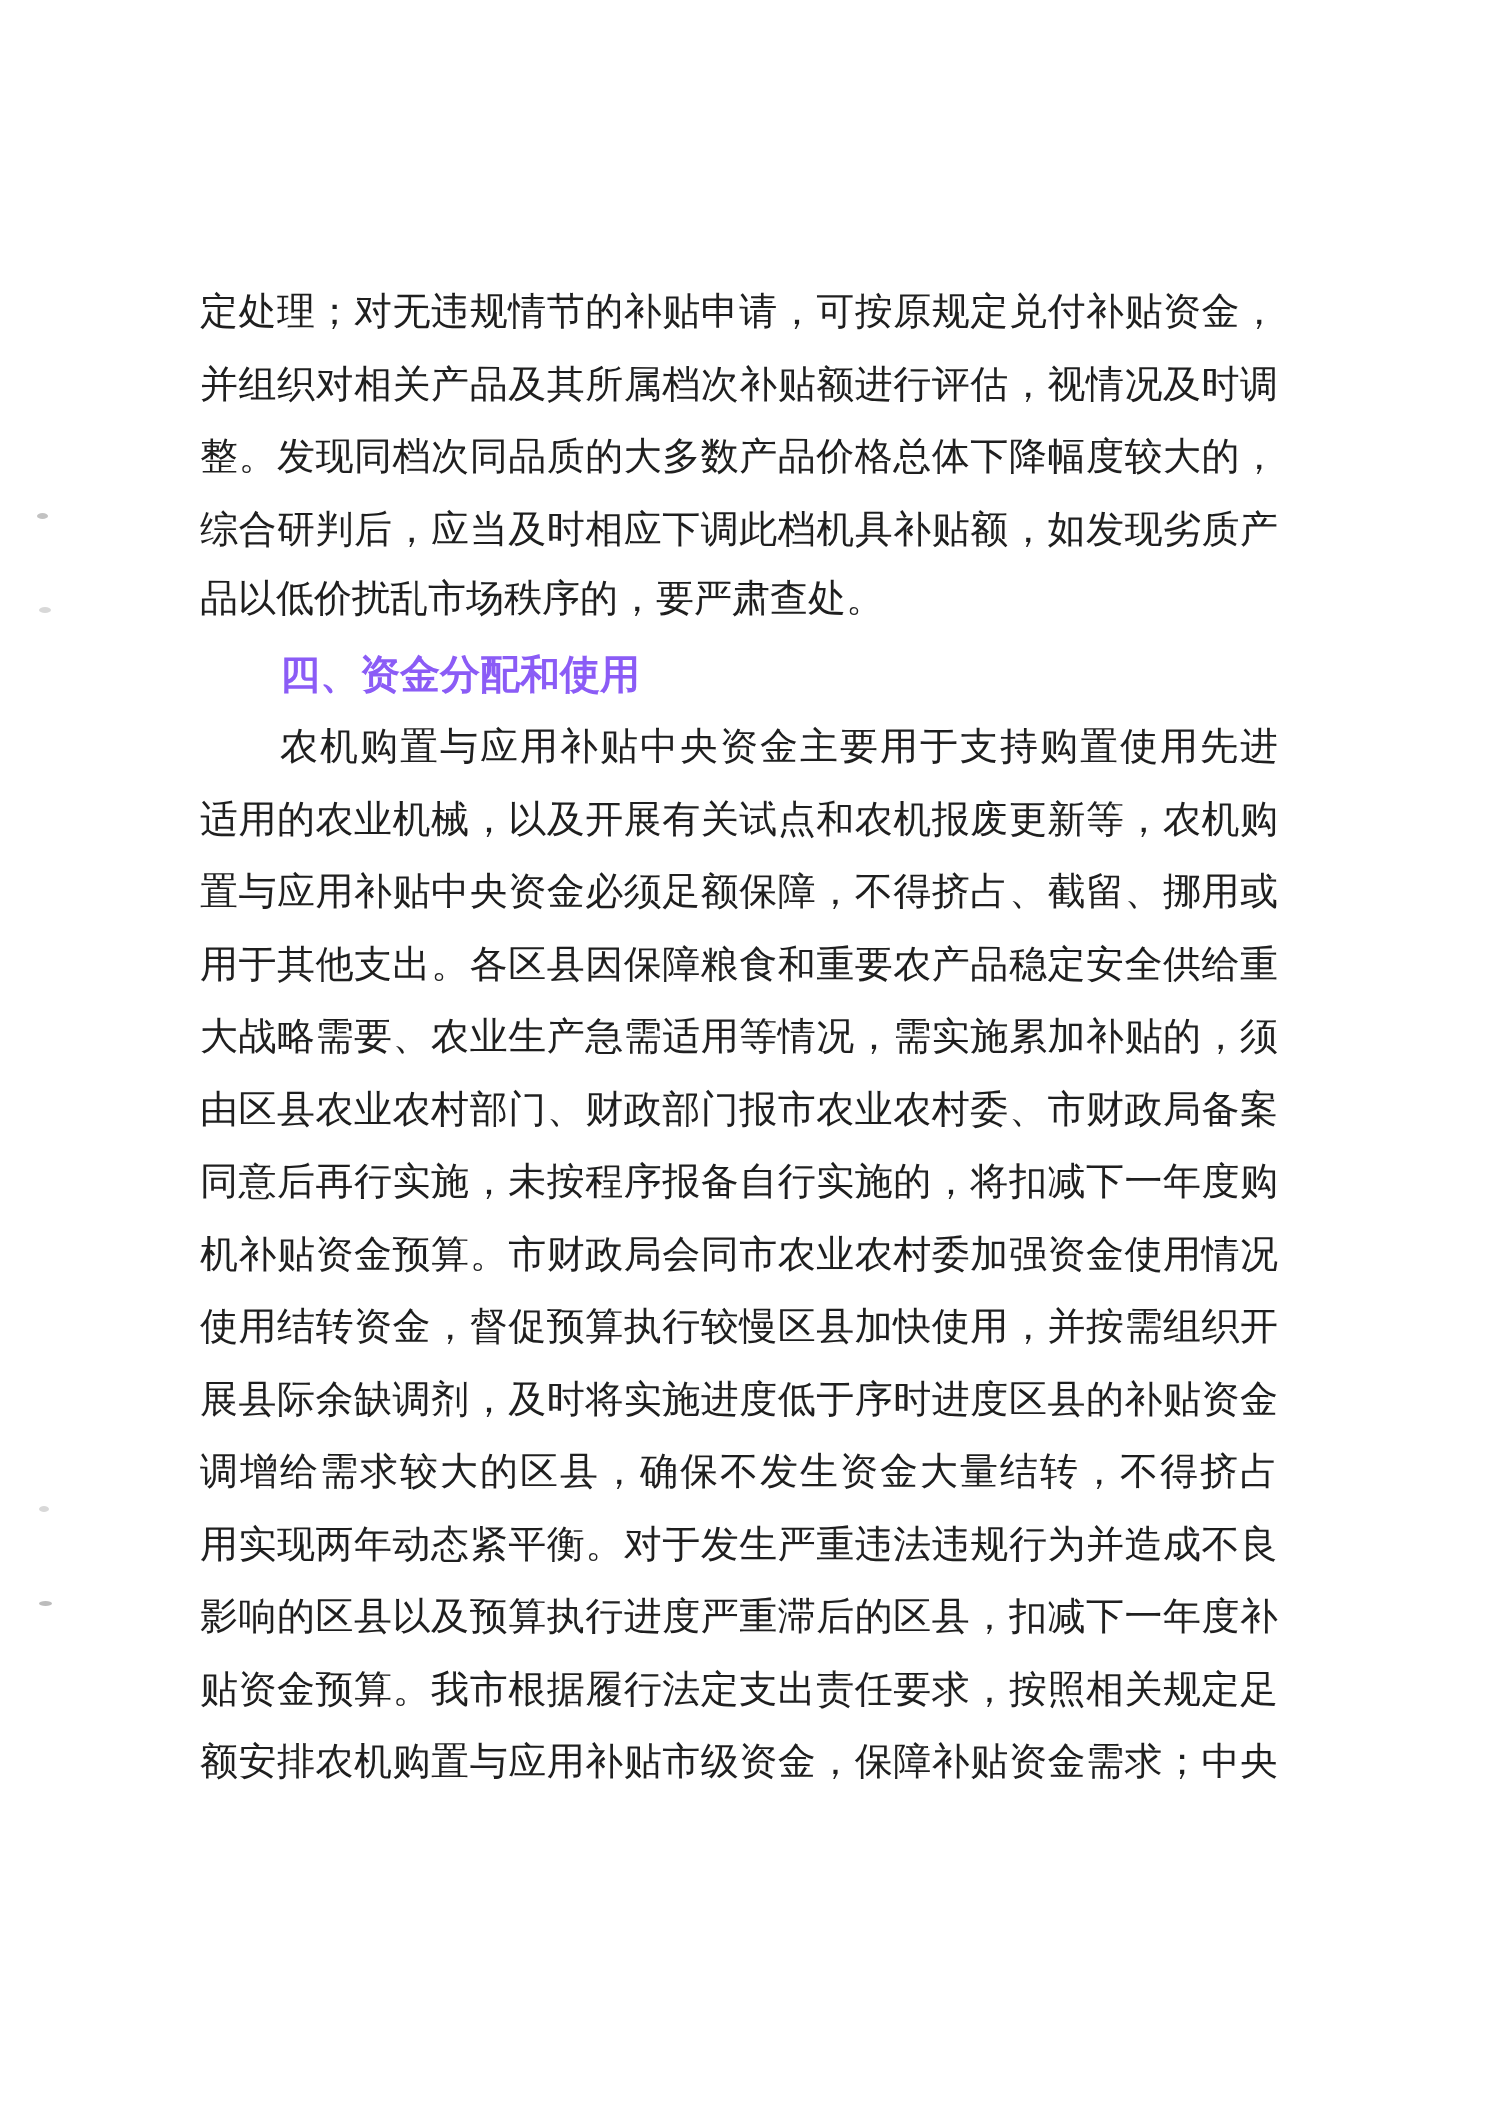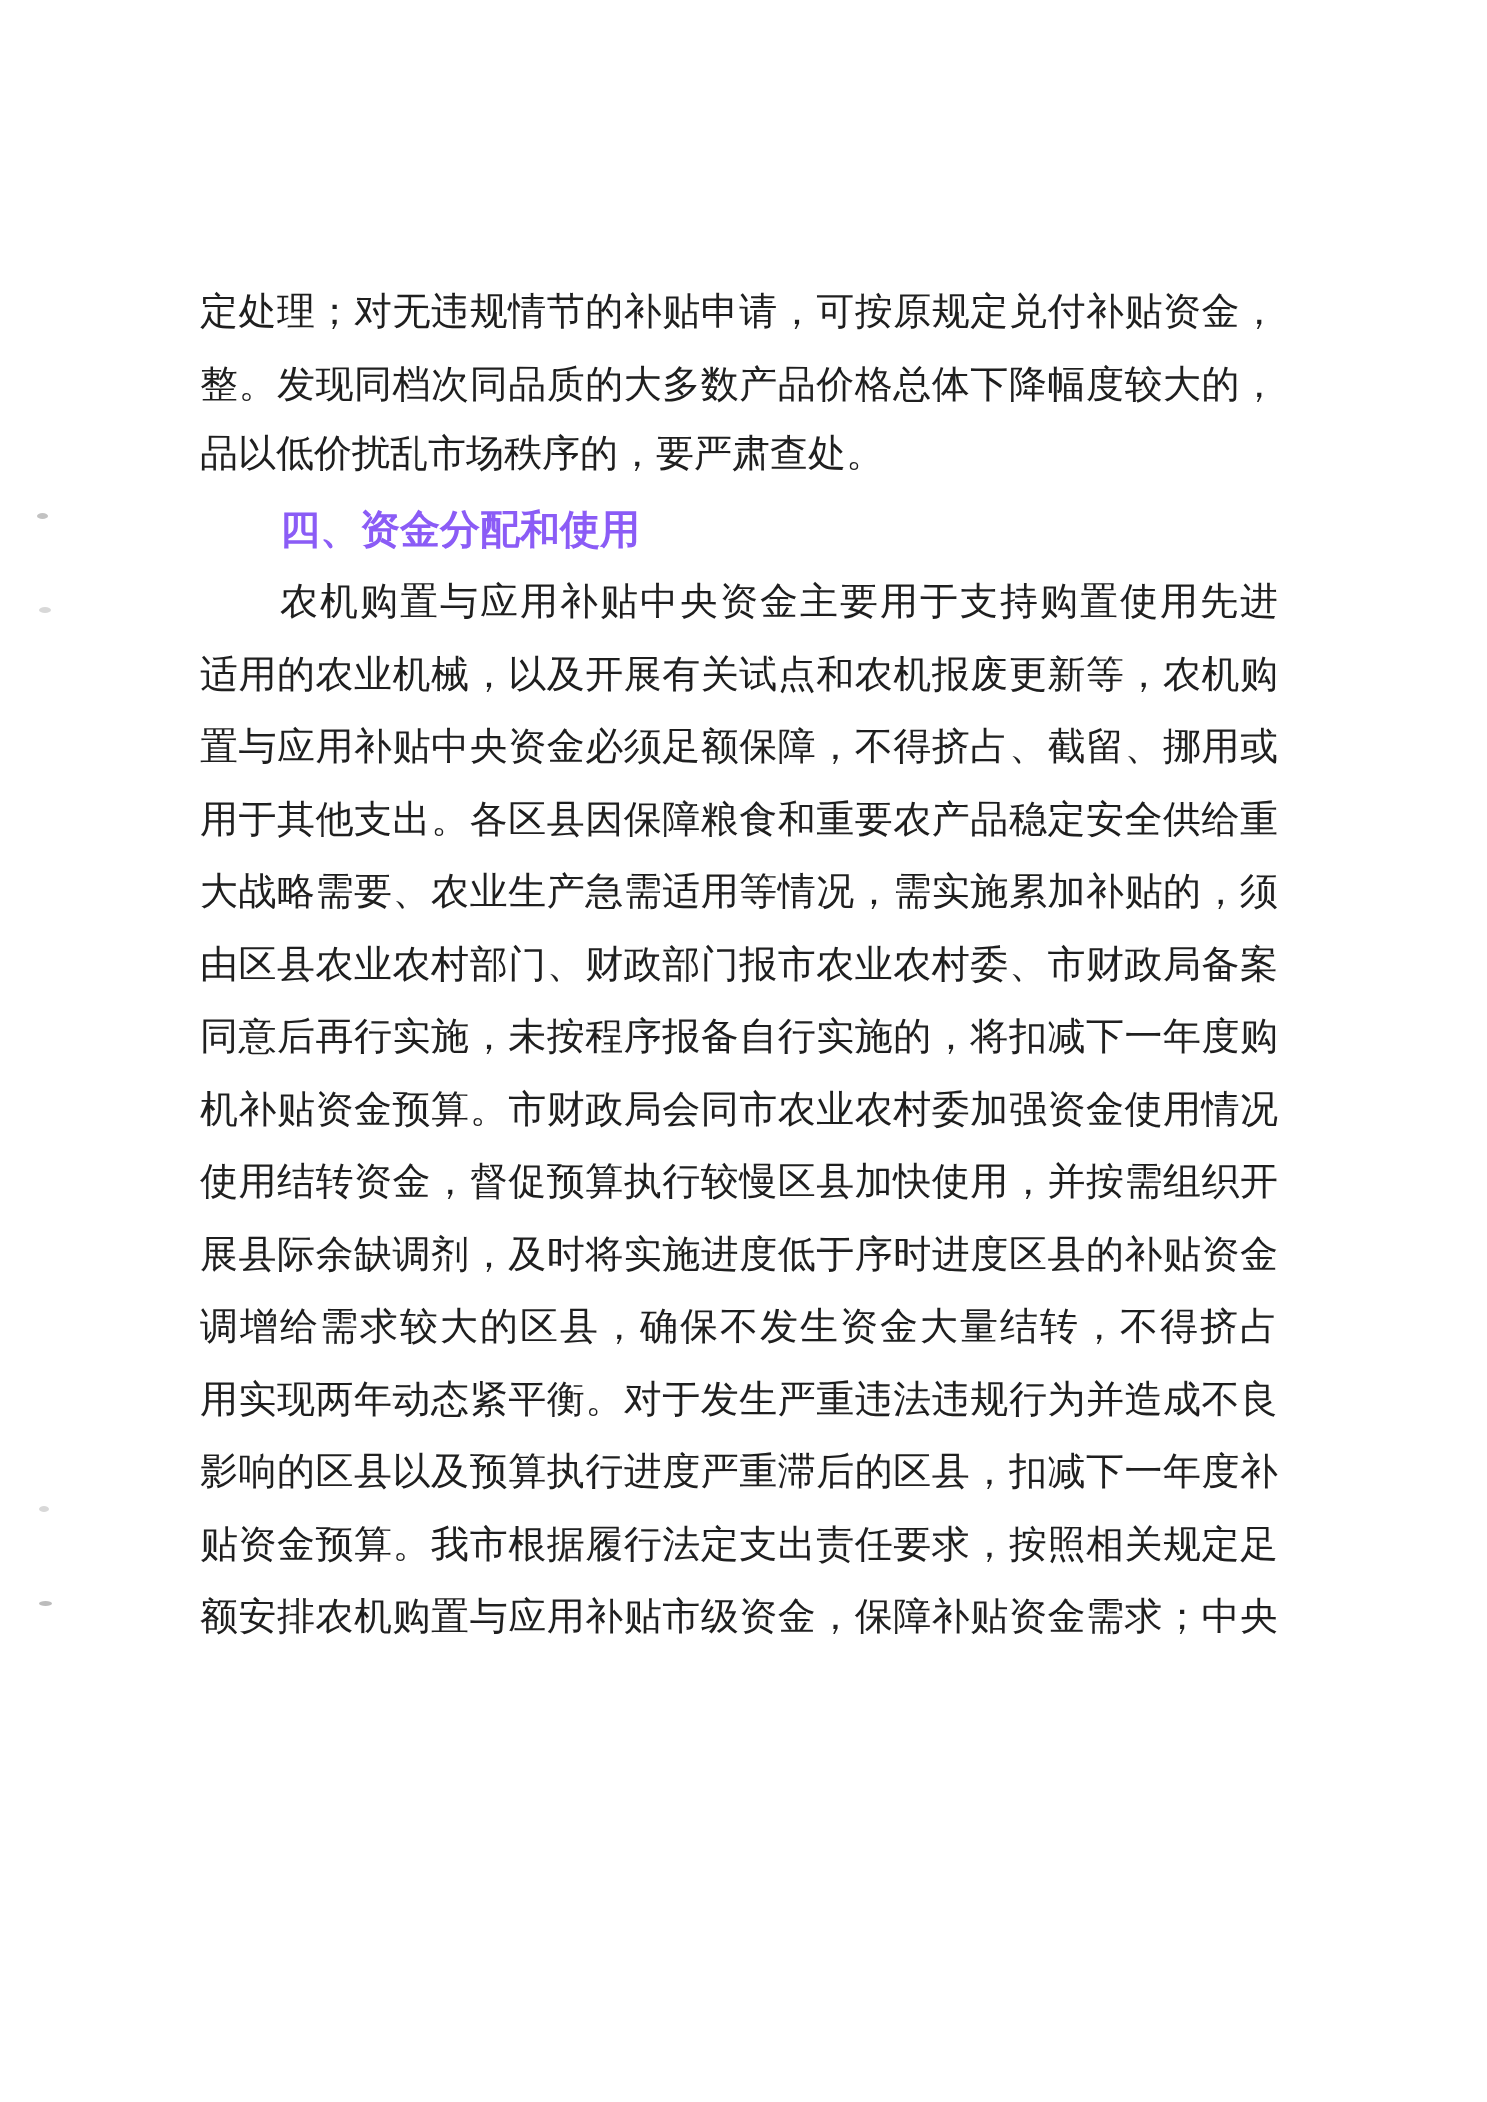--- a/index.html
+++ b/index.html
@@ -82,21 +82,23 @@
   }
 </style>
 </head>
 <body>
 
 <div class="page">
 
   <div class="text-block">
 
   <div class="line">定处理；对无违规情节的补贴申请，可按原规定兑付补贴资金，</div>
+      <div class="line">并组织对相关产品及其所属档次补贴额进行评估，视情况及时调</div>
       <div class="line">整。发现同档次同品质的大多数产品价格总体下降幅度较大的，</div>
+      <div class="line">综合研判后，应当及时相应下调此档机具补贴额，如发现劣质产</div>
       <div class="line no-justify">品以低价扰乱市场秩序的，要严肃查处。</div>
       <div class="line heading indent no-justify">四、资金分配和使用</div>
       <div class="line indent">农机购置与应用补贴中央资金主要用于支持购置使用先进</div>
       <div class="line">适用的农业机械，以及开展有关试点和农机报废更新等，农机购</div>
       <div class="line">置与应用补贴中央资金必须足额保障，不得挤占、截留、挪用或</div>
       <div class="line">用于其他支出。各区县因保障粮食和重要农产品稳定安全供给重</div>
       <div class="line">大战略需要、农业生产急需适用等情况，需实施累加补贴的，须</div>
       <div class="line">由区县农业农村部门、财政部门报市农业农村委、市财政局备案</div>
       <div class="line">同意后再行实施，未按程序报备自行实施的，将扣减下一年度购</div>
       <div class="line">机补贴资金预算。市财政局会同市农业农村委加强资金使用情况</div>

